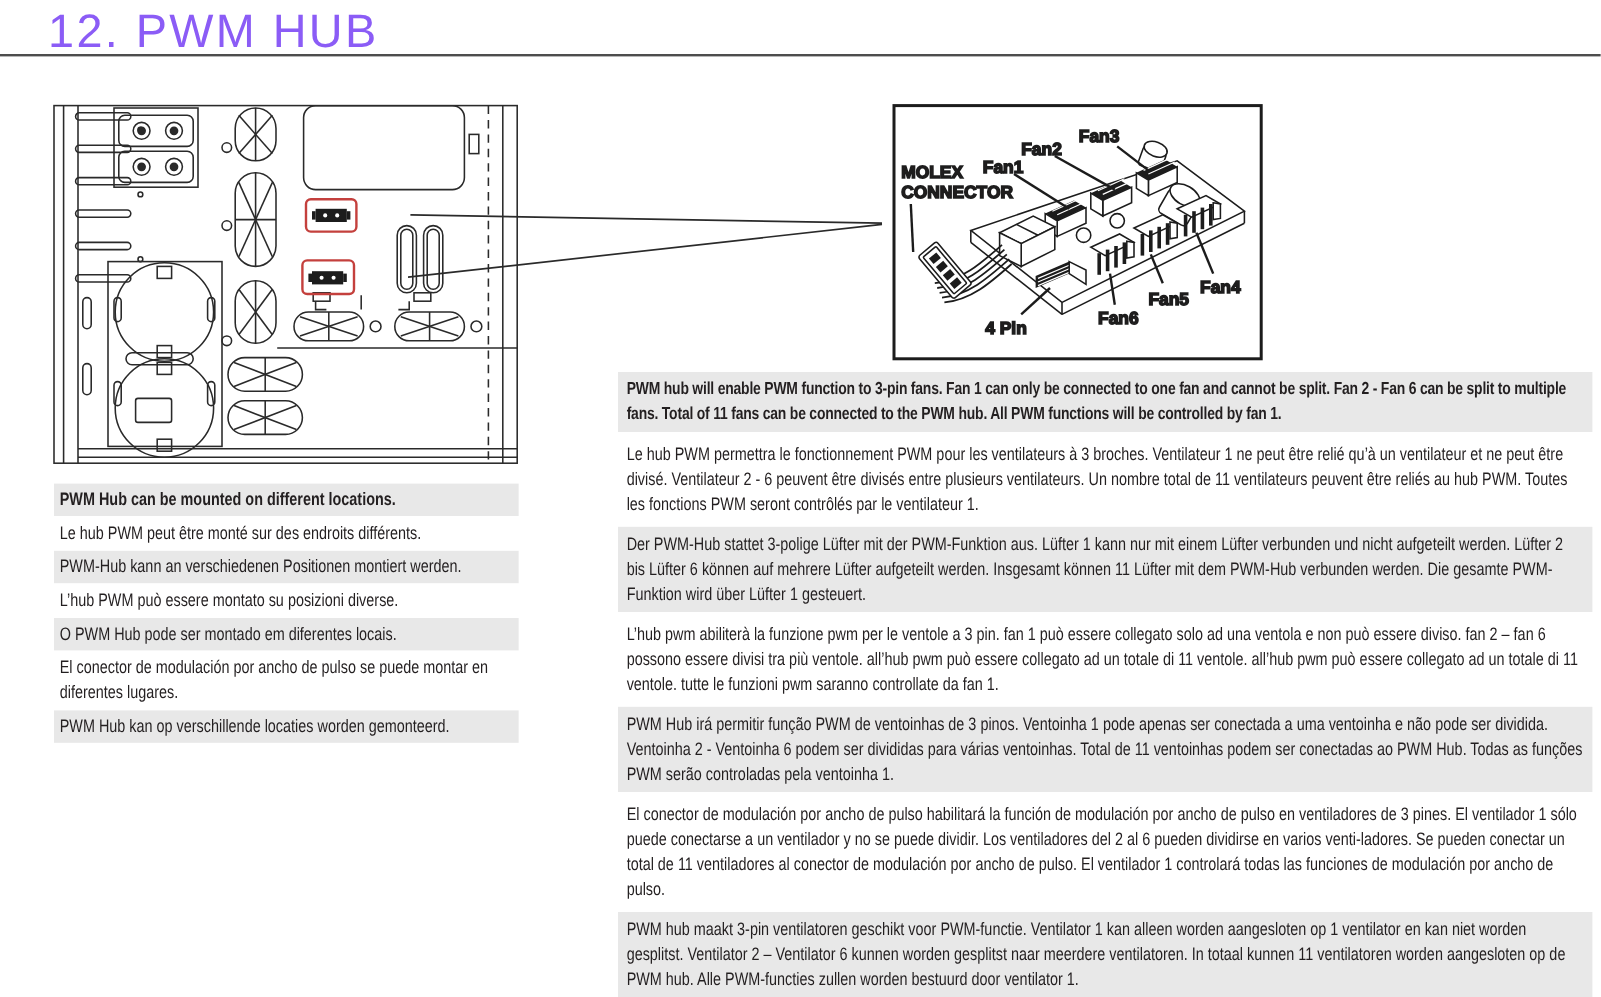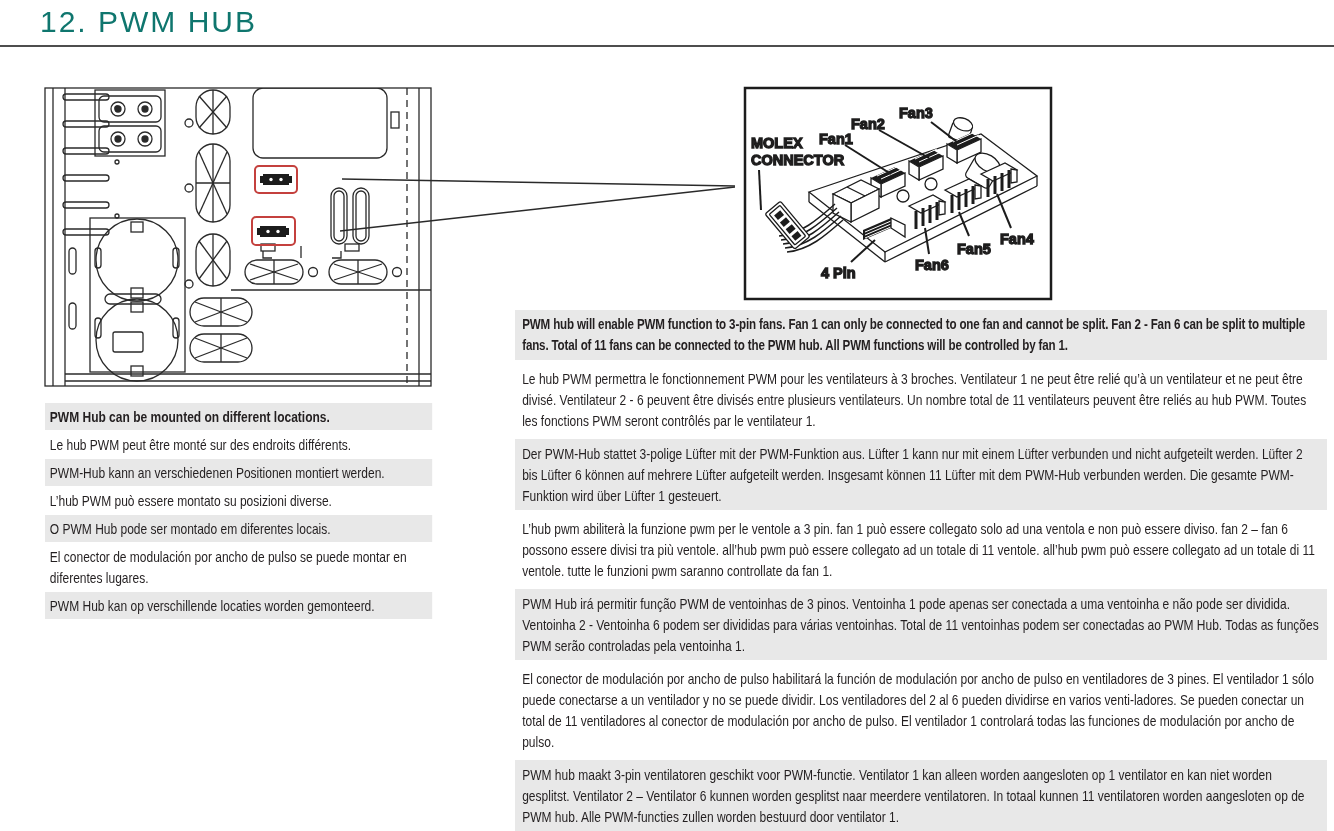--- a/index.html
+++ b/index.html
@@ -1,21 +1,21 @@
 <!DOCTYPE html>
 <html><head>
 <meta charset="utf-8">
 <style>
   html,body{margin:0;padding:0;background:#ffffff;}
   body{width:1334px;height:831px;position:relative;overflow:hidden;
        font-family:"Liberation Sans",sans-serif;color:#231f20;}
   .stage{position:absolute;inset:0;width:1334px;height:831px;}
 
-  .page-title{position:absolute;left:40px;top:5px;font-size:30px;font-weight:400;
-              letter-spacing:2px;color:#0f766e;font-family:"Liberation Sans",sans-serif;}
+  .page-title{position:absolute;left:40px;top:5px;font-size:39px;font-weight:400;
+              letter-spacing:2px;color:#8b5cf6;font-family:"Liberation Sans",sans-serif;}
   .title-rule{position:absolute;left:0;top:45px;width:1334px;height:2px;background:#4d4d4d;}
 
   .artwork{position:absolute;left:0;top:0;}
 
   
   .left-col{position:absolute;left:45px;top:403px;width:484px;
             transform:scaleX(0.8);transform-origin:0 0;}
   .left-item{font-size:15px;line-height:21px;padding:3px 6px;margin-bottom:1px;}
   .shaded{background:#e8e8e8;}
   .b{font-weight:bold;}

